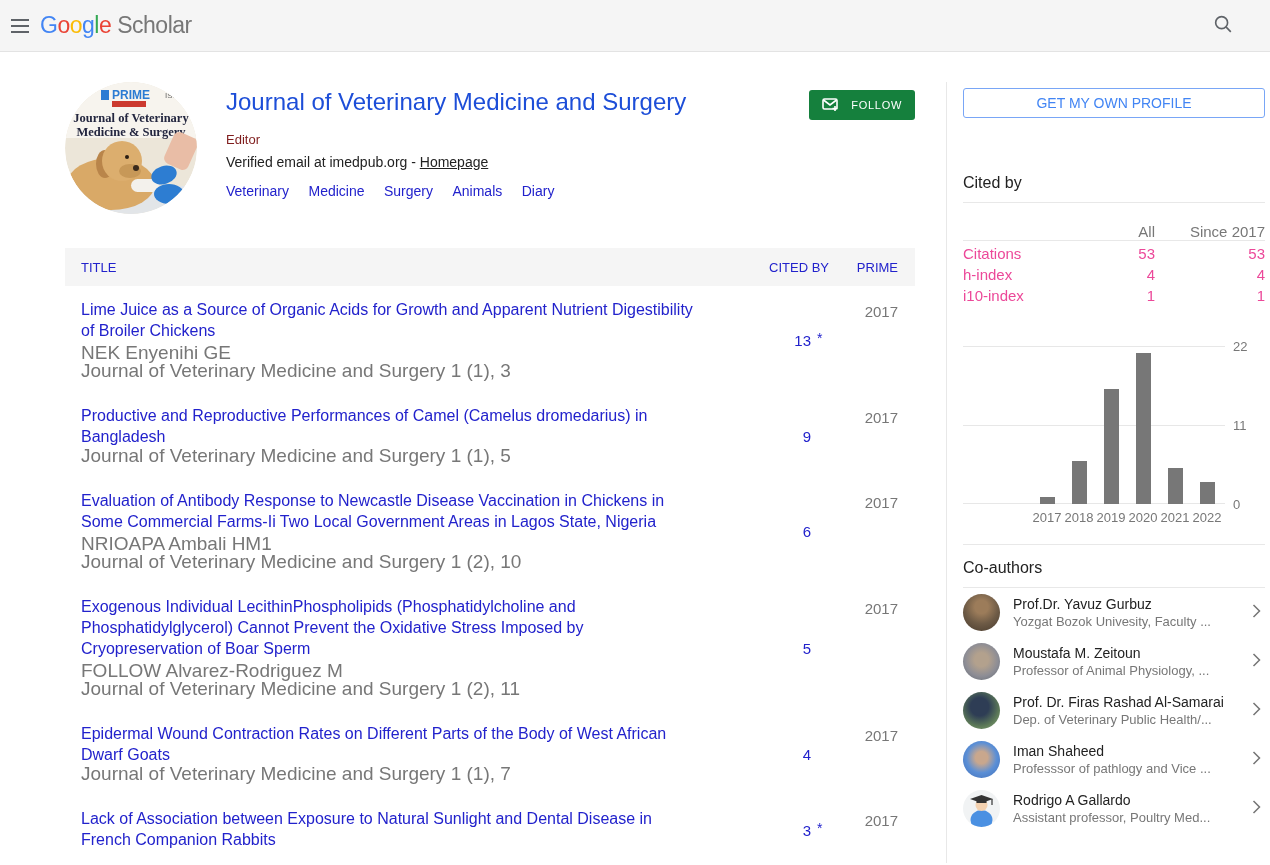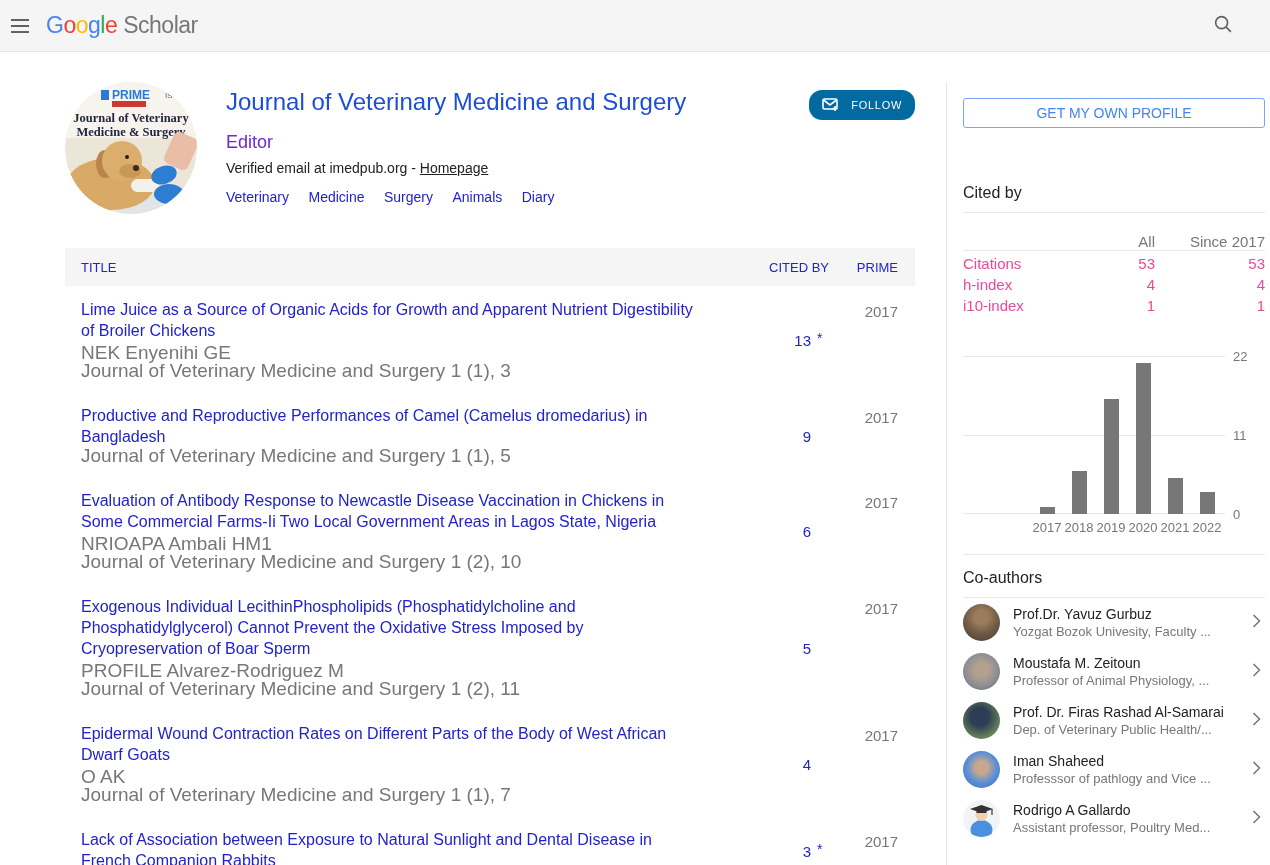--- a/index.html
+++ b/index.html
@@ -3,40 +3,40 @@
 <meta charset="utf-8">
 <style>
   * { box-sizing: border-box; margin: 0; padding: 0; }
   html,body { width:1270px; background:#fff; font-family:"Liberation Sans", sans-serif; }
   body { height:865px; overflow:hidden; }
 
   
   .topbar { height:52px; background:#f5f5f5; border-bottom:1px solid #e3e3e3; display:flex; align-items:center; }
   .hamburger { width:40px; height:36px; display:flex; flex-direction:column; justify-content:center; gap:4px; padding-left:11px; cursor:pointer; }
   .hamburger span { display:block; width:18px; height:2px; background:#5f6368; }
-  .logo { font-size:23px; margin-left:6px; letter-spacing:-0.5px; display:flex; align-items:baseline; cursor:pointer; }
+  .logo { font-size:23px; margin-left:0; letter-spacing:-0.5px; display:flex; align-items:baseline; cursor:pointer; }
   .logo .word { font-weight:500; }
   .logo .scholar { color:#777; margin-left:6px; font-weight:400; }
   .search-btn { margin-left:auto; margin-right:32px; background:none; border:none; cursor:pointer; padding:4px; }
 
   
   .content { display:flex; margin-top:30px; align-items:flex-start; }
   .main { width:850px; margin-left:65px; }
   .sidebar { width:319px; margin-left:31px; border-left:1px solid #e8e8e8; padding-left:16px; padding-bottom:30px; }
 
   
   .profile { display:flex; }
   .avatar { width:132px; height:132px; border-radius:50%; overflow:hidden; flex:none; }
   .profile-info { margin-left:29px; flex:1; }
   .p-name { font-size:24px; font-weight:400; color:#1d4ed8; margin:6px 0 16px; }
-  .p-role { font-size:18px; color:#6d28d9; margin-bottom:7px; }
+  .p-role { font-size:13px; color:#7f1d1d; margin-bottom:7px; }
   .p-verified { font-size:14px; color:#222; margin-bottom:12px; }
   .p-verified a { color:#222; }
   .interests a { color:#2222cc; font-size:14px; text-decoration:none; margin-right:15px; }
-  .follow-btn { background:#0369a1; color:#fff; border:none; border-radius:13px; height:30px; padding:0 13px;
+  .follow-btn { background:#15803d; color:#fff; border:none; border-radius:3px; height:30px; padding:0 13px;
                 font-size:11px; letter-spacing:0.7px; display:flex; align-items:center; gap:11px; cursor:pointer;
                 align-self:flex-start; margin-top:8px; font-family:"Liberation Sans", sans-serif; }
 
   
   .articles { margin-top:34px; }
   .thead { display:flex; background:#f5f5f5; height:38px; align-items:center; font-size:13px; color:#2222cc; }
   .th-title { flex:1; padding-left:16px; }
   .col-cited { width:96px; text-align:right; }
   .col-year  { width:86px; text-align:right; padding-right:17px; }
   .article { display:flex; padding:13px 0 12px; }
@@ -44,21 +44,21 @@
   .a-title { font-size:16px; color:#2222cc; line-height:21px; text-decoration:none; display:inline; }
   .a-sub { font-size:19px; color:#777; line-height:18px; }
   .a-sub.first { margin-top:3px; }
   .cited-wrap { width:96px; display:flex; justify-content:flex-end; align-items:center; padding-top:2px; }
   .cited-wrap a { color:#2222cc; font-size:15px; text-decoration:none; }
   .star { width:18px; flex:none; font-size:14px; color:#2222cc; padding-left:6px; margin-top:-5px; }
   .a-year { font-size:15px; color:#777; padding-top:4px; }
 
   
   .gmop-btn { width:302px; height:30px; background:#fff; border:1px solid #79a6f6; border-radius:3px;
-              color:#4285f4; font-size:14px; cursor:pointer; margin-top:16px; font-family:"Liberation Sans", sans-serif; }
+              color:#4285f4; font-size:14px; cursor:pointer; margin-top:6px; font-family:"Liberation Sans", sans-serif; }
   .sb-section-title { font-size:16px; color:#222; font-weight:400; }
   .cited-title { margin-top:56px; padding-bottom:10px; border-bottom:1px solid #e8e8e8; width:302px; }
   .stats { width:302px; font-size:15px; }
   .stats-head { display:flex; height:38px; align-items:flex-end; color:#777; border-bottom:1px solid #e8e8e8; }
   .stats-row { display:flex; height:21px; align-items:flex-end; color:#ec4899; }
   .stats-row:first-of-type { margin-top:8px; }
   .st-label { flex:1; }
   .st-all { width:70px; text-align:right; }
   .st-since { width:110px; text-align:right; }
 
@@ -210,34 +210,33 @@
         <div class="cited-wrap">
             <a href="#">6</a>
             <span class="star"></span>
           </div>
         <div class="col-year a-year">2017</div>
       </div>
 
       <div class="article">
         <div class="a-main">
           <a href="#" class="a-title">Exogenous Individual LecithinPhospholipids (Phosphatidylcholine and Phosphatidylglycerol) Cannot Prevent the Oxidative Stress Imposed by Cryopreservation of Boar Sperm</a>
-          <div class="a-sub first">PROFILE Alvarez-Rodriguez M</div>
+          <div class="a-sub first">FOLLOW Alvarez-Rodriguez M</div>
           <div class="a-sub">Journal of Veterinary Medicine and Surgery 1 (2), 11</div>
         </div>
         <div class="cited-wrap">
             <a href="#">5</a>
             <span class="star"></span>
           </div>
         <div class="col-year a-year">2017</div>
       </div>
 
       <div class="article">
         <div class="a-main">
           <a href="#" class="a-title">Epidermal Wound Contraction Rates on Different Parts of the Body of West African Dwarf Goats</a>
-          <div class="a-sub first">O AK</div>
           <div class="a-sub">Journal of Veterinary Medicine and Surgery 1 (1), 7</div>
         </div>
         <div class="cited-wrap">
             <a href="#">4</a>
             <span class="star"></span>
           </div>
         <div class="col-year a-year">2017</div>
       </div>
 
       <div class="article">

